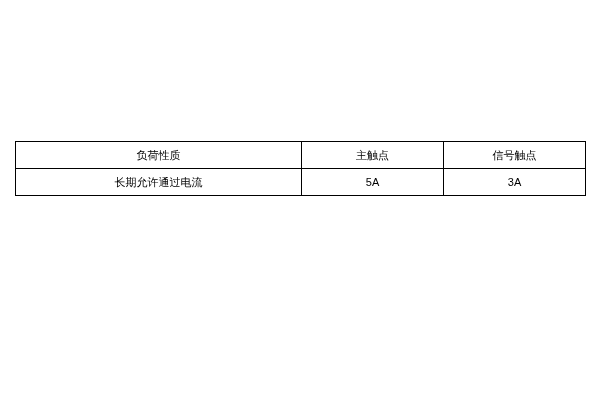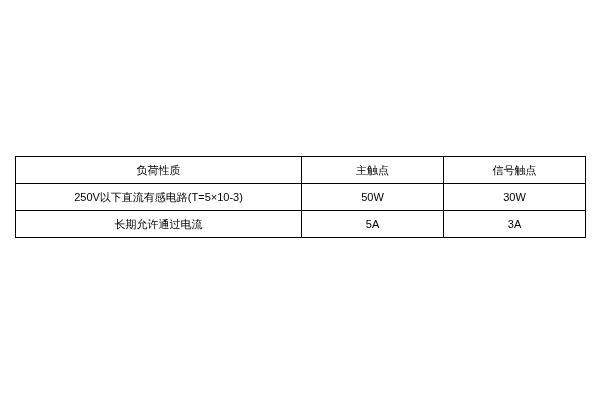--- a/index.html
+++ b/index.html
@@ -15,21 +15,21 @@
   }
   .page {
     position: relative;
     width: 600px;
     height: 400px;
     background: #ffffff;
   }
   .table-wrap {
     position: absolute;
     left: 15px;
-    top: 156px;
+    top: 141px;
     width: 570px;
   }
   table.spec-table {
     border-collapse: collapse;
     width: 570px;
     table-layout: fixed;
   }
   table.spec-table td {
     border: 1px solid #000000;
     height: 26px;
@@ -56,25 +56,20 @@
         <col class="c2">
         <col class="c3">
       </colgroup>
       <tbody>
         <tr>
           <td>负荷性质</td>
           <td>主触点</td>
           <td>信号触点</td>
         </tr>
         <tr>
-          <td>250V以下直流有感电路(T=5×10-3)</td>
-          <td>50W</td>
-          <td>30W</td>
-        </tr>
-        <tr>
           <td>长期允许通过电流</td>
           <td>5A</td>
           <td>3A</td>
         </tr>
       </tbody>
     </table>
   </div>
 </div>
 
 </body></html>

